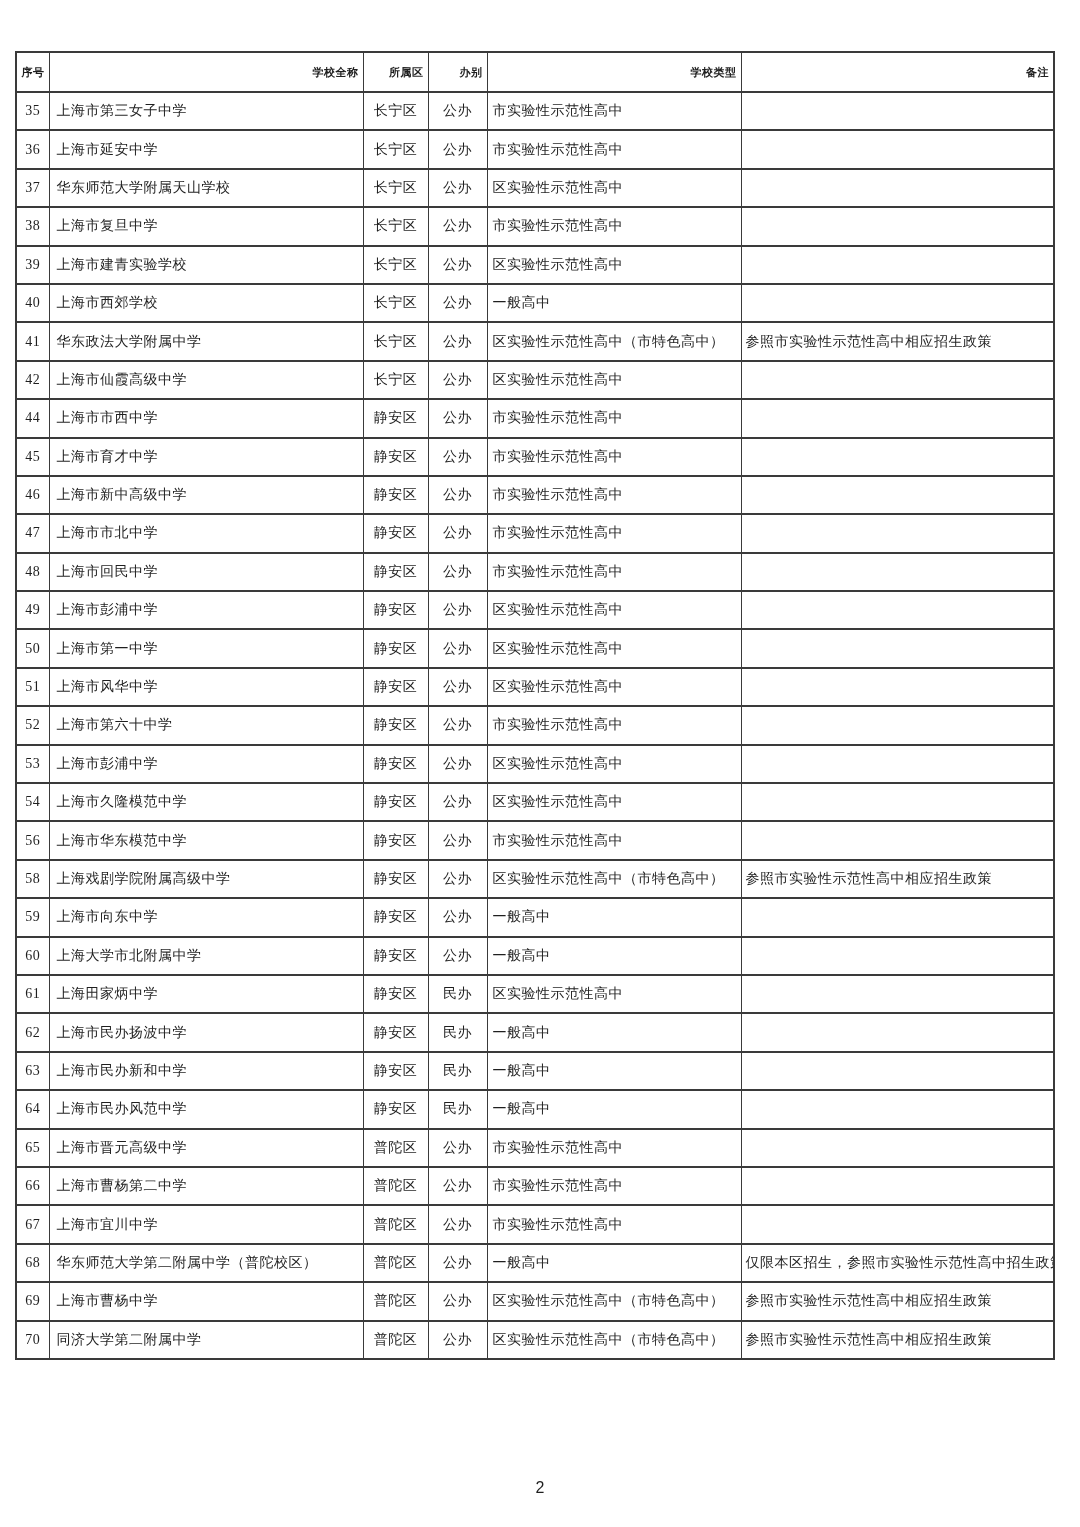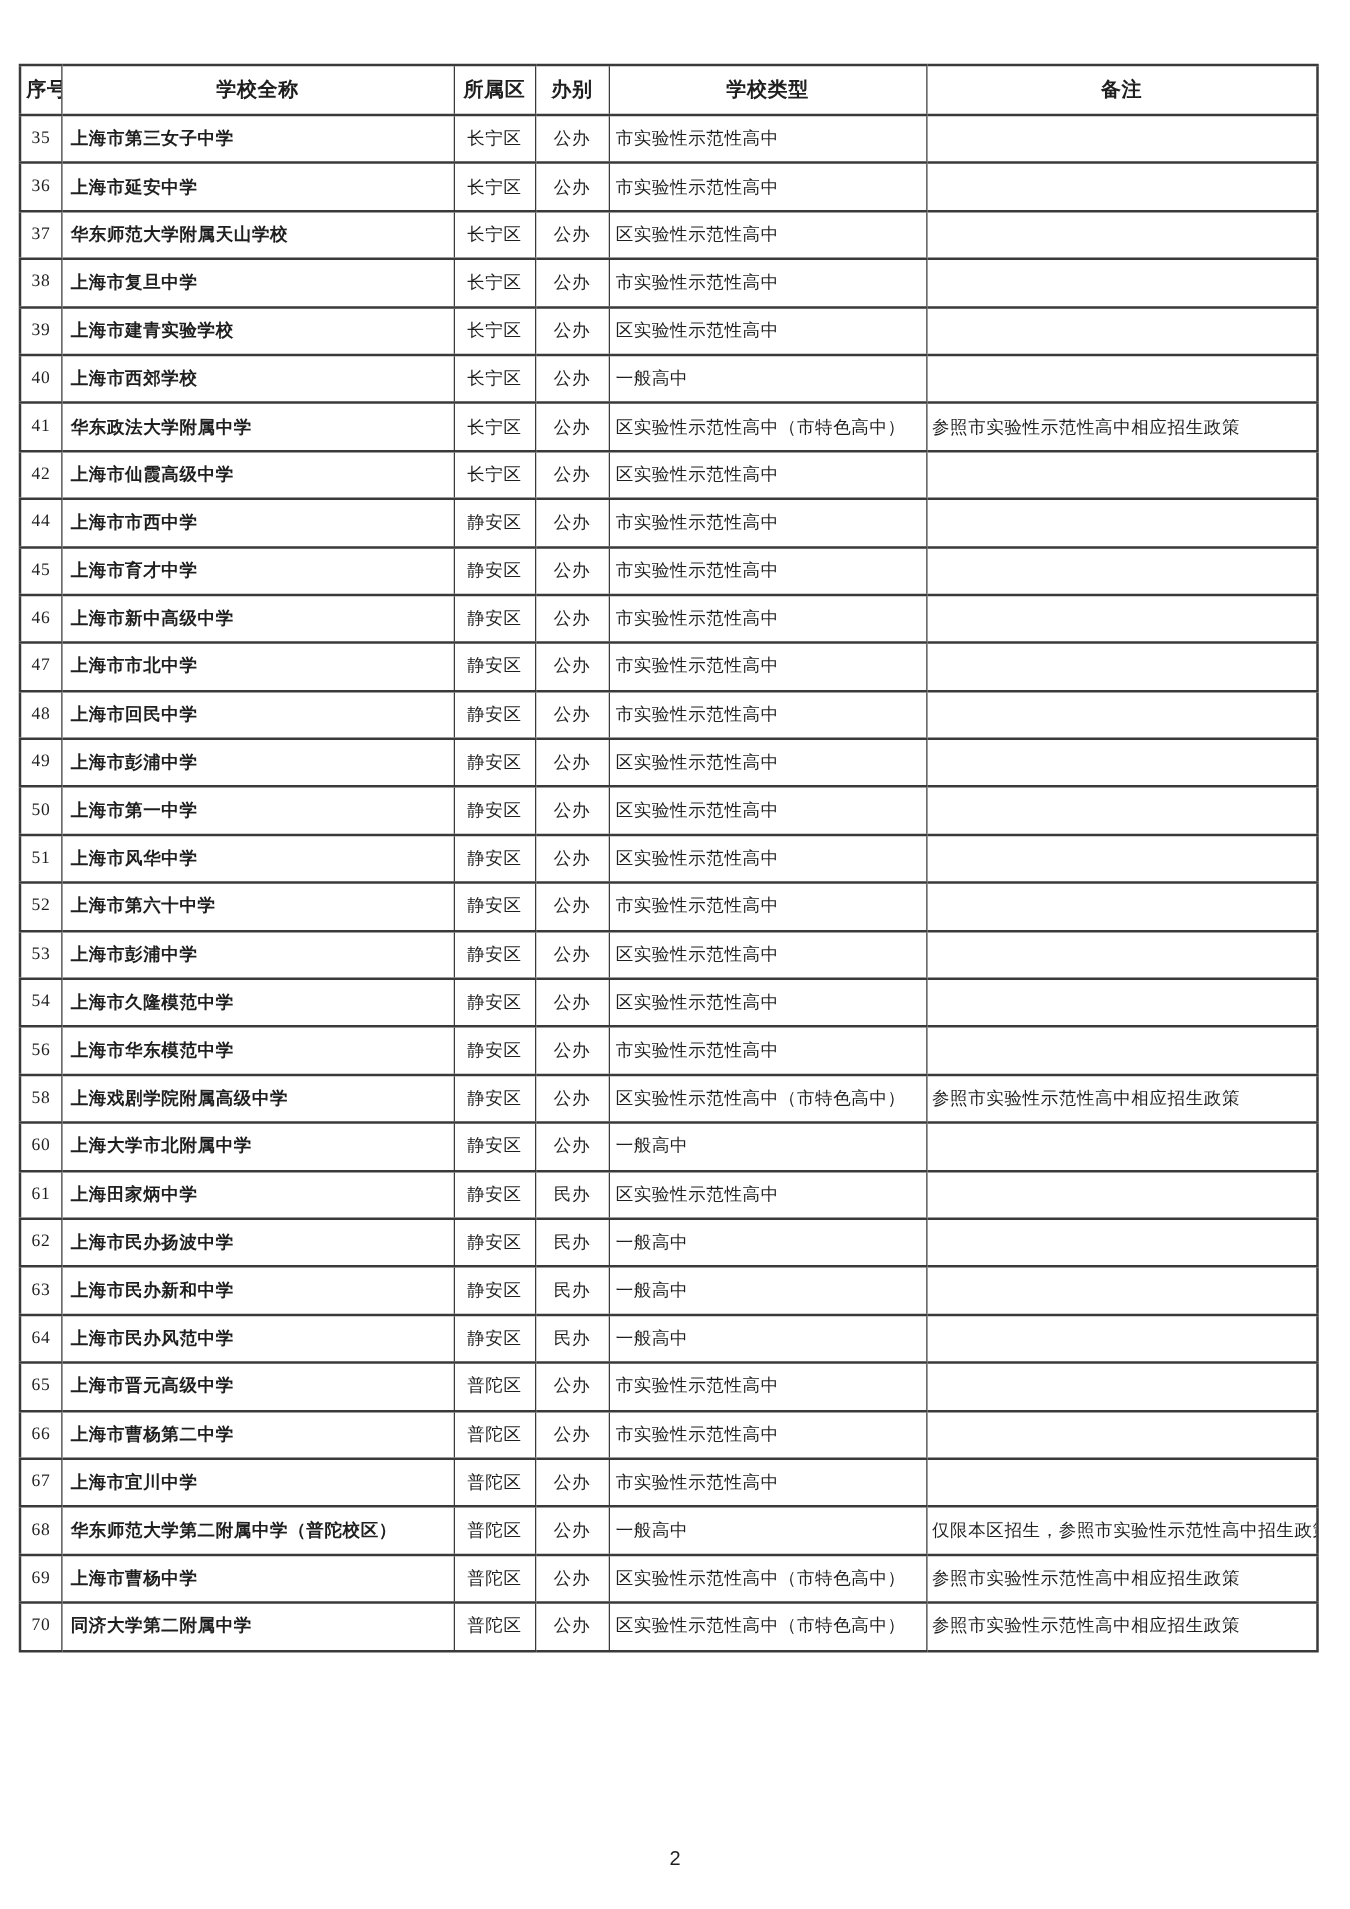--- a/index.html
+++ b/index.html
@@ -40,26 +40,26 @@
     letter-spacing: 0.5px;
     padding: 0 4px;
     vertical-align: middle;
     overflow: hidden;
     white-space: nowrap;
   }
   thead tr { height: 40px; }
   tbody tr { height: 38.4px; margin-top: 15px; }
   th {
     font-weight: bold;
-    text-align: center;
-    font-size: 16px;
+    text-align: right;
+    font-size: 11px;
   }
   td.align-center { text-align: center; }
   td.align-left   { text-align: left; }
-  td.cell-name    { padding-left: 7px; font-weight: bold; }
+  td.cell-name    { padding-left: 7px; }
   td.cell-category{ padding-left: 5px; }
   td.cell-remark  { padding-left: 4px; }
 
   .page-number {
     position: absolute;
     left: 0;
     top: 1479px;
     width: 100%;
     text-align: center;
     font-size: 16px;
@@ -254,20 +254,28 @@
         </tr>
         <tr>
           <td class="align-center cell-index">58</td>
           <td class="align-left cell-name">上海戏剧学院附属高级中学</td>
           <td class="align-center cell-district">静安区</td>
           <td class="align-center cell-type">公办</td>
           <td class="align-left cell-category">区实验性示范性高中（市特色高中）</td>
           <td class="align-left cell-remark">参照市实验性示范性高中相应招生政策</td>
         </tr>
         <tr>
+          <td class="align-center cell-index">59</td>
+          <td class="align-left cell-name">上海市向东中学</td>
+          <td class="align-center cell-district">静安区</td>
+          <td class="align-center cell-type">公办</td>
+          <td class="align-left cell-category">一般高中</td>
+          <td class="align-left cell-remark"></td>
+        </tr>
+        <tr>
           <td class="align-center cell-index">60</td>
           <td class="align-left cell-name">上海大学市北附属中学</td>
           <td class="align-center cell-district">静安区</td>
           <td class="align-center cell-type">公办</td>
           <td class="align-left cell-category">一般高中</td>
           <td class="align-left cell-remark"></td>
         </tr>
         <tr>
           <td class="align-center cell-index">61</td>
           <td class="align-left cell-name">上海田家炳中学</td>

